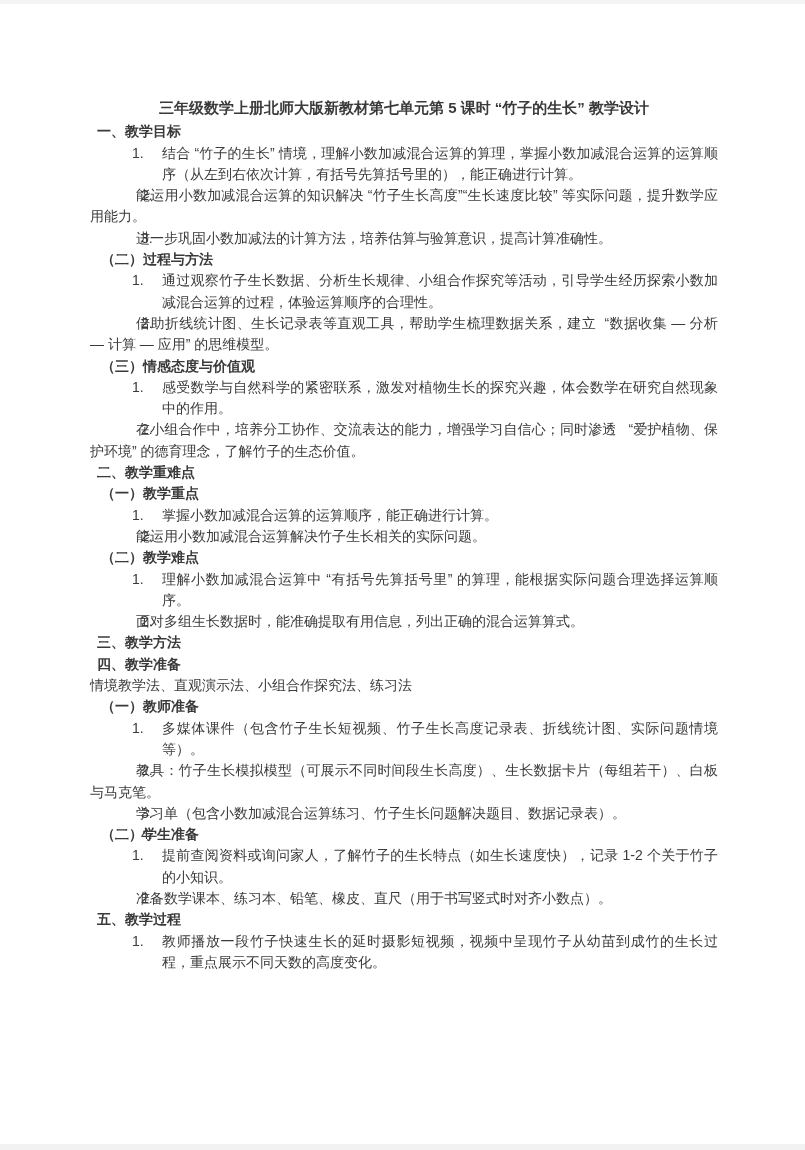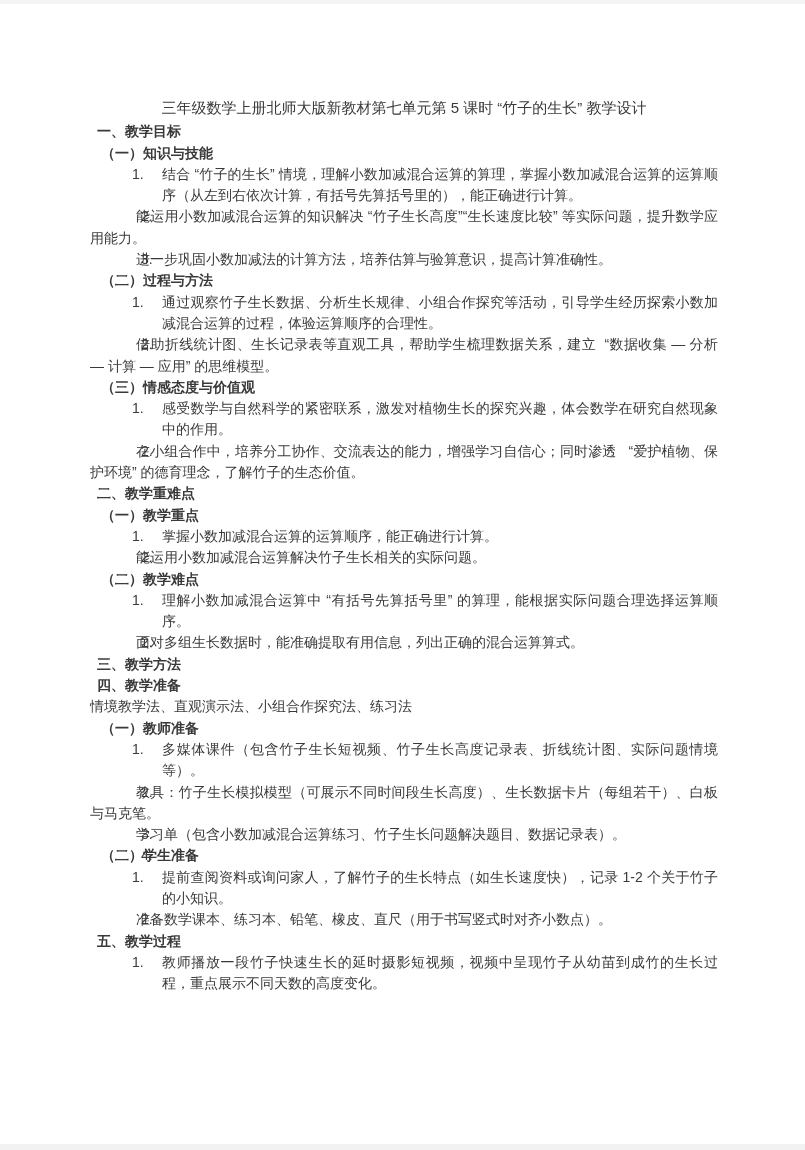--- a/index.html
+++ b/index.html
@@ -42,21 +42,21 @@
     color: #3a3a3a;
   }
   .para {
     position: relative;
     white-space: pre-wrap;
     text-align: justify;
     margin: 0;
   }
   .title {
     text-align: center;
-    font-weight: 400;
+    font-weight: 700;
     font-size: 15px;
     margin-bottom: 3px;
   }
   .h1 {
     font-weight: 700;
     padding-left: 7px;
   }
   .h2 {
     font-weight: 700;
     padding-left: 11px;
@@ -77,21 +77,20 @@
 </style>
 </head>
 <body>
 
 <div class="viewer">
   <div class="gutter-top"></div>
   <div class="page">
     <div class="content" id="doc">
         <div class="para title"><span>三年级数学上册北师大版新教材第七单元第 5 课时 “竹子的生长” 教学设计</span></div>
         <div class="para h1"><span>一、教学目标</span></div>
-        <div class="para h2"><span>（一）知识与技能</span></div>
         <div class="para li1"><span class="marker">1.</span><span>结合 “竹子的生长” 情境，理解小数加减混合运算的算理，掌握小数加减混合运算的运算顺序（从左到右依次计算，有括号先算括号里的），能正确进行计算。</span></div>
         <div class="para li2"><span class="marker">2.</span><span>能运用小数加减混合运算的知识解决 “竹子生长高度”“生长速度比较” 等实际问题，提升数学应用能力。</span></div>
         <div class="para li2"><span class="marker">3.</span><span>进一步巩固小数加减法的计算方法，培养估算与验算意识，提高计算准确性。</span></div>
         <div class="para h2"><span>（二）过程与方法</span></div>
         <div class="para li1"><span class="marker">1.</span><span>通过观察竹子生长数据、分析生长规律、小组合作探究等活动，引导学生经历探索小数加减混合运算的过程，体验运算顺序的合理性。</span></div>
         <div class="para li2"><span class="marker">2.</span><span>借助折线统计图、生长记录表等直观工具，帮助学生梳理数据关系，建立  “数据收集 — 分析 — 计算 — 应用” 的思维模型。</span></div>
         <div class="para h2"><span>（三）情感态度与价值观</span></div>
         <div class="para li1"><span class="marker">1.</span><span>感受数学与自然科学的紧密联系，激发对植物生长的探究兴趣，体会数学在研究自然现象中的作用。</span></div>
         <div class="para li2"><span class="marker">2.</span><span>在小组合作中，培养分工协作、交流表达的能力，增强学习自信心；同时渗透   “爱护植物、保护环境” 的德育理念，了解竹子的生态价值。</span></div>
         <div class="para h1"><span>二、教学重难点</span></div>

